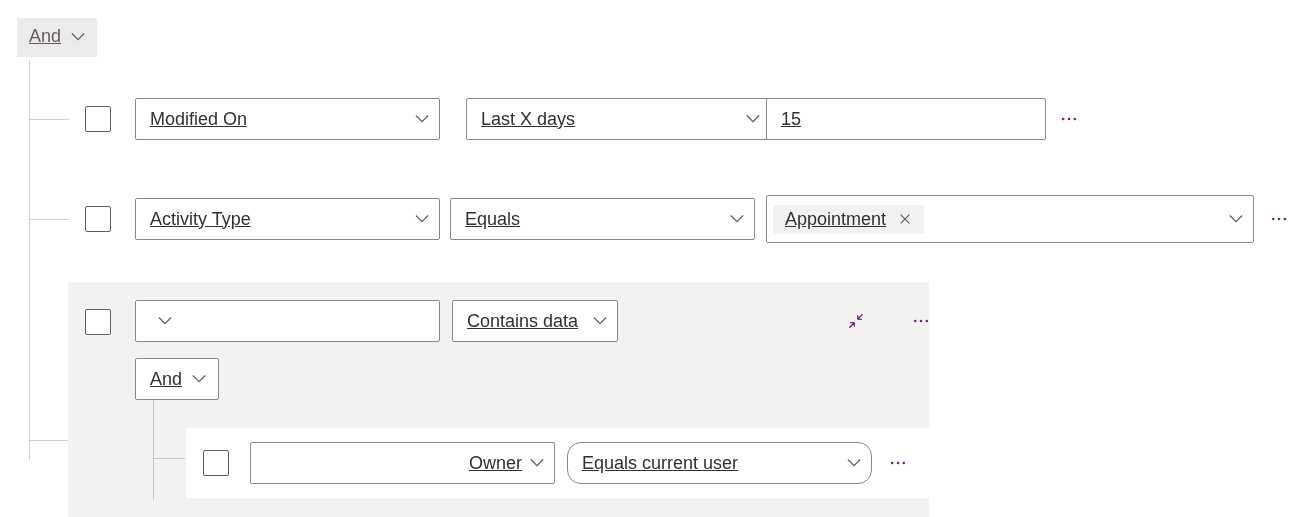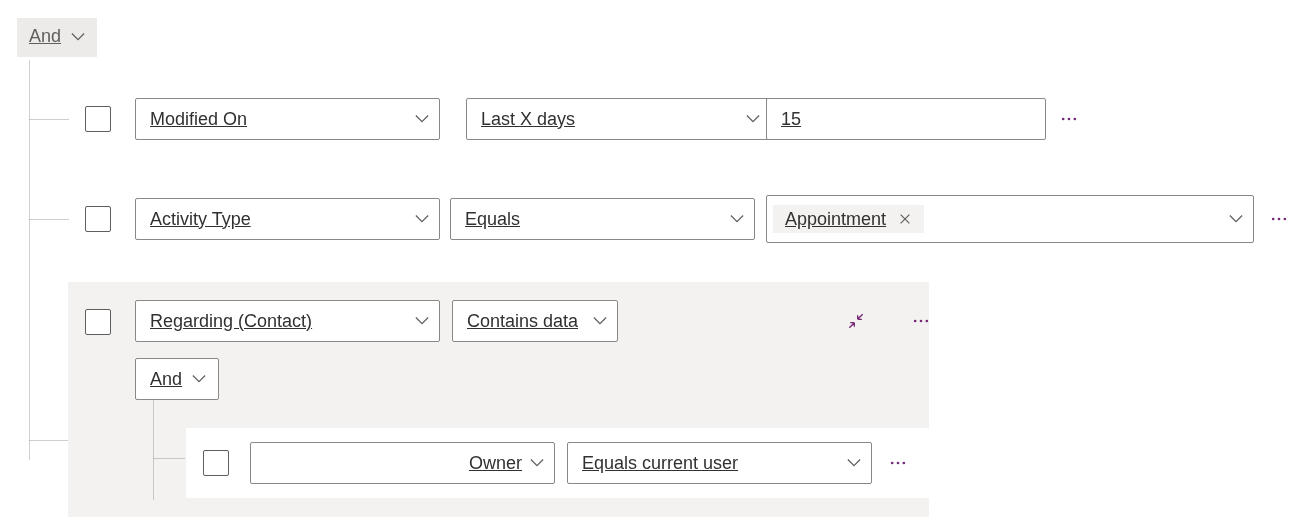--- a/index.html
+++ b/index.html
@@ -172,21 +172,21 @@
     .rel-row-bg {
       position:absolute;
       left: 118px;
       top: 146px;
       width: 743px;
       height: 70px;
       background: #fff;
     }
     .rr-cb { position:absolute; left: 17px; top: 22px; }
     .rr-field { position:absolute; left: 64px; top: 14px; width: 305px; justify-content: flex-end; }
-    .rr-op { position:absolute; left: 381px; top: 14px; width: 305px; }
+    .rr-op { position:absolute; left: 381px; top: 14px; width: 305px; border-radius: 14px; }
     .rr-more { position:absolute; left: 697px; top: 20px; }
     .label { white-space: nowrap; text-decoration: underline; }
   </style>
 </head>
 <body>
 
 <div class="root-and">
   <span class="label">And</span>
   <span class="chev">
     <svg viewBox="0 0 16 16">
@@ -264,21 +264,20 @@
   <svg viewBox="0 0 24 24">
       <circle cx="5" cy="12" r="1.6" fill="currentColor"></circle>
       <circle cx="12" cy="12" r="1.6" fill="currentColor"></circle>
       <circle cx="19" cy="12" r="1.6" fill="currentColor"></circle>
     </svg>
 </div>
 
 <div class="related-block">
   <div class="cbx rel-cb"></div>
   <div class="dd rel-entity">
-    <span class="label">Regarding (Contact)</span>
     <span class="chev">
       <svg viewBox="0 0 16 16">
           <path d="M1 4l7 7 7-7" fill="none" stroke="#605e5c" stroke-width="1.4"></path>
         </svg>
     </span>
   </div>
   <div class="dd rel-cond">
     <span class="label">Contains data</span>
     <span class="chev">
       <svg viewBox="0 0 16 16">

